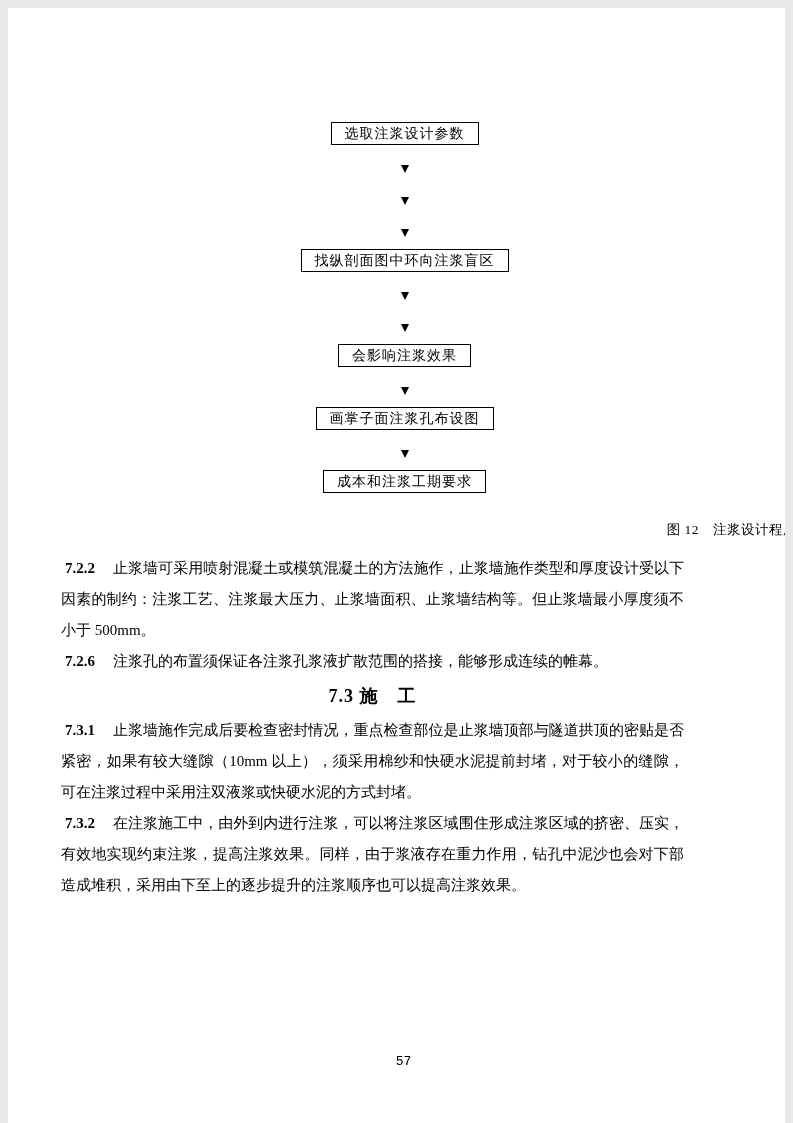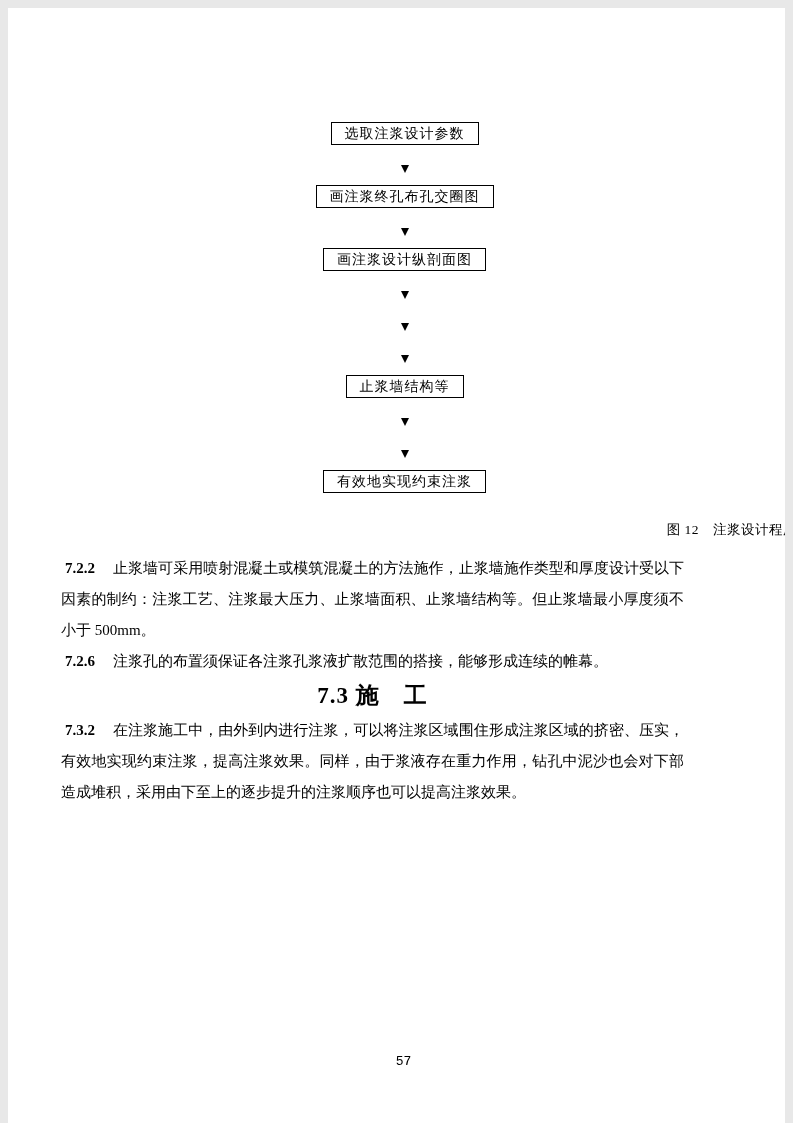--- a/index.html
+++ b/index.html
@@ -58,21 +58,21 @@
     line-height: 31px;
     margin: 0;
   }
   p.para .num {
     font-weight: bold;
     margin-right: 14px;
   }
   .heading {
     text-align: center;
     font-weight: bold;
-    font-size: 23px;
+    font-size: 18px;
     line-height: 34px;
     margin: 2px 0 2px 0;
     letter-spacing: 1px;
   }
   .indent { text-indent: 2em; }
   .page-num {
     position: absolute;
     left: 0; right: 2px;
     bottom: 58px;
     text-align: center;
@@ -84,57 +84,58 @@
 <body>
 
 <div class="page">
 
   <div class="flowchart">
     <div class="fc-box">选取注浆设计参数</div>
     <div class="fc-arrow">
         <div class="line"></div>
         <div class="head"></div>
       </div>
-    <div class="fc-box">画注浆终孔布孔交圈图</div>
-    <div class="fc-arrow">
-        <div class="line"></div>
-        <div class="head"></div>
-      </div>
-    <div class="fc-box">画注浆设计纵剖面图</div>
     <div class="fc-arrow">
         <div class="line"></div>
         <div class="head"></div>
       </div>
     <div class="fc-arrow">
         <div class="line"></div>
         <div class="head"></div>
       </div>
-    <div class="fc-arrow">
-        <div class="line"></div>
-        <div class="head"></div>
-      </div>
-    <div class="fc-box">止浆墙结构等</div>
+    <div class="fc-box">找纵剖面图中环向注浆盲区</div>
     <div class="fc-arrow">
         <div class="line"></div>
         <div class="head"></div>
       </div>
     <div class="fc-arrow">
         <div class="line"></div>
         <div class="head"></div>
       </div>
-    <div class="fc-box">有效地实现约束注浆</div>
+    <div class="fc-box">会影响注浆效果</div>
+    <div class="fc-arrow">
+        <div class="line"></div>
+        <div class="head"></div>
+      </div>
+    <div class="fc-box">画掌子面注浆孔布设图</div>
+    <div class="fc-arrow">
+        <div class="line"></div>
+        <div class="head"></div>
+      </div>
+    <div class="fc-box">成本和注浆工期要求</div>
   </div>
 
   <div class="caption">图 12　注浆设计程序</div>
 
   <div class="body-text">
     <p class="para"><span class="num">7.2.2</span><span>止浆墙可采用喷射混凝土或模筑混凝土的方法施作，止浆墙施作类型和厚度设计受以下因素的制约：注浆工艺、注浆最大压力、止浆墙面积、止浆墙结构等。但止浆墙最小厚度须不小于 500mm。</span></p>
     <p class="para"><span class="num">7.2.6</span><span>注浆孔的布置须保证各注浆孔浆液扩散范围的搭接，能够形成连续的帷幕。</span></p>
 
     <div class="heading">7.3 施　工</div>
 
+    <p class="para"><span class="num">7.3.1</span><span>止浆墙施作完成后要检查密封情况，重点检查部位是止浆墙顶部与隧道拱顶的密贴是否紧密，如果有较大缝隙（10mm 以上），须采用棉纱和快硬水泥提前封堵，对于较小的缝隙，可在注浆过程中采用注双液浆或快硬水泥的方式封堵。</span></p>
     <p class="para"><span class="num">7.3.2</span><span>在注浆施工中，由外到内进行注浆，可以将注浆区域围住形成注浆区域的挤密、压实，有效地实现约束注浆，提高注浆效果。同样，由于浆液存在重力作用，钻孔中泥沙也会对下部造成堆积，采用由下至上的逐步提升的注浆顺序也可以提高注浆效果。</span></p>
 
   </div>
 
   <div class="page-num">57</div>
 
 </div>
 
 </body></html>

